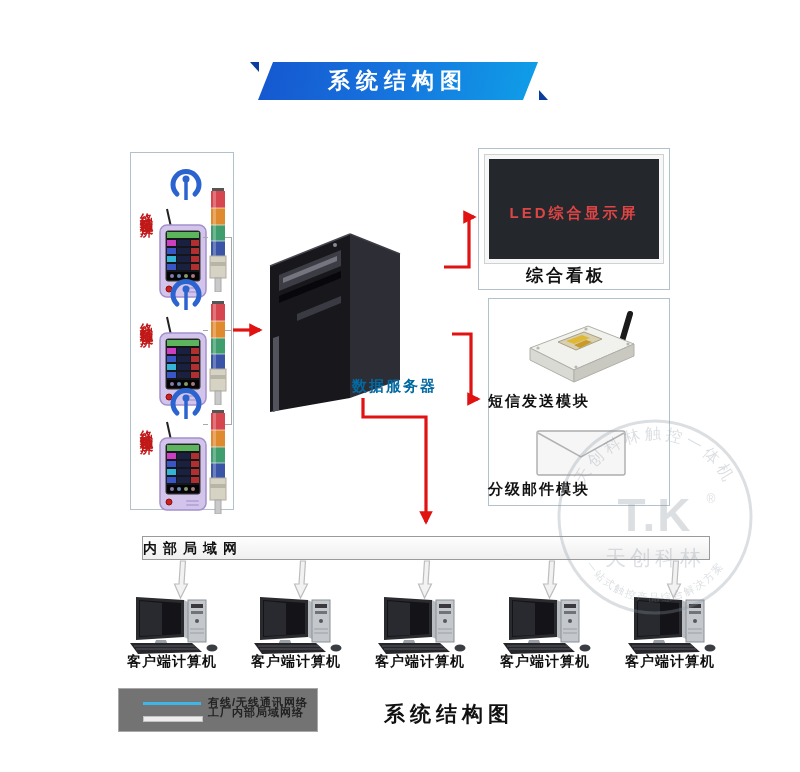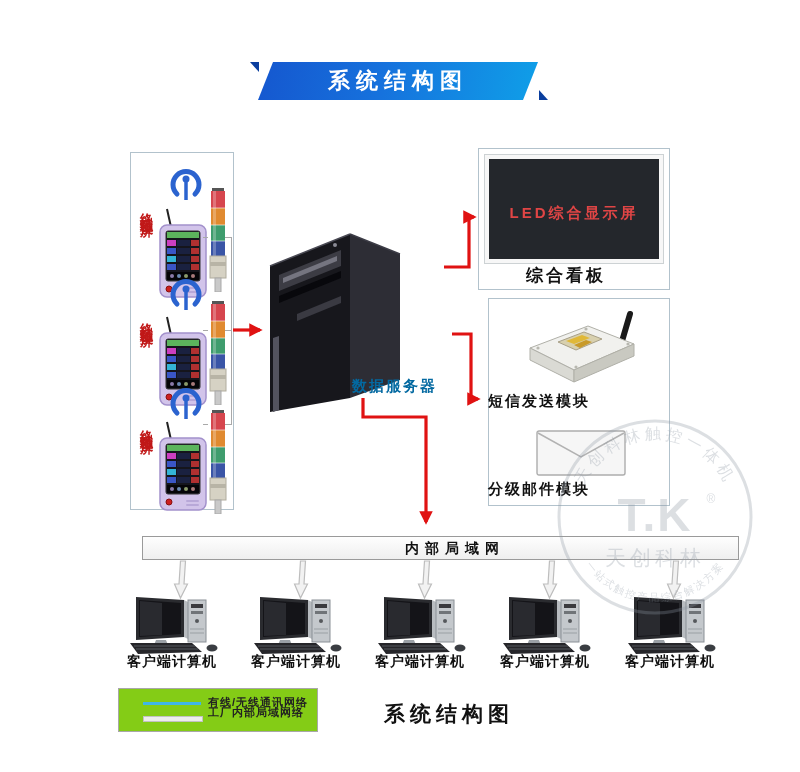--- a/index.html
+++ b/index.html
@@ -36,25 +36,25 @@
   .led-screen{position:absolute;left:4px;top:4px;right:4px;bottom:4px;background:#24272c;
     display:flex;align-items:center;justify-content:center;}
   .led-text{color:#e04545;font-size:15px;font-weight:bold;letter-spacing:3px;margin-top:8px;}
   .led-caption{left:478px;top:264px;width:176px;text-align:center;
     font-size:17px;font-weight:bold;color:#111;letter-spacing:3px;}
 
   .mod-label{width:180px;text-align:left;font-size:15px;font-weight:bold;color:#111;letter-spacing:2px;}
 
   .lan-bar{left:142px;top:536px;width:566px;height:22px;border:1px solid #9a9a9a;
     background:linear-gradient(#fefefe,#efefef);
-    text-align:center;line-height:22px;font-size:14px;font-weight:bold;color:#111;letter-spacing:6px;padding-left:29px;}
+    text-align:left;line-height:22px;font-size:14px;font-weight:bold;color:#111;letter-spacing:6px;}
 
   .pc-label{width:120px;text-align:center;font-size:14px;font-weight:bold;color:#111;letter-spacing:1px;}
 
-  .legend{left:118px;top:688px;width:198px;height:42px;border:1px solid #a8a8a8;background:#84cc16;}
+  .legend{left:118px;top:688px;width:198px;height:42px;border:1px solid #a8a8a8;background:#737373;}
   .leg-line1{left:24px;top:13px;width:58px;height:3px;background:#3fb6e8;}
   .leg-line2{left:24px;top:27px;width:58px;height:4px;background:#ededed;border:1px solid #c2c2c2;}
   .leg-text{font-size:11px;font-weight:bold;color:#222;letter-spacing:1px;}
 
   .footer-title{left:384px;top:700px;font-size:21px;font-weight:bold;color:#111;letter-spacing:5px;}
 
   .overlay{left:0;top:0;pointer-events:none;}
   .wm{left:545px;top:405px;opacity:0.3;pointer-events:none;}
 </style>
 </head>

